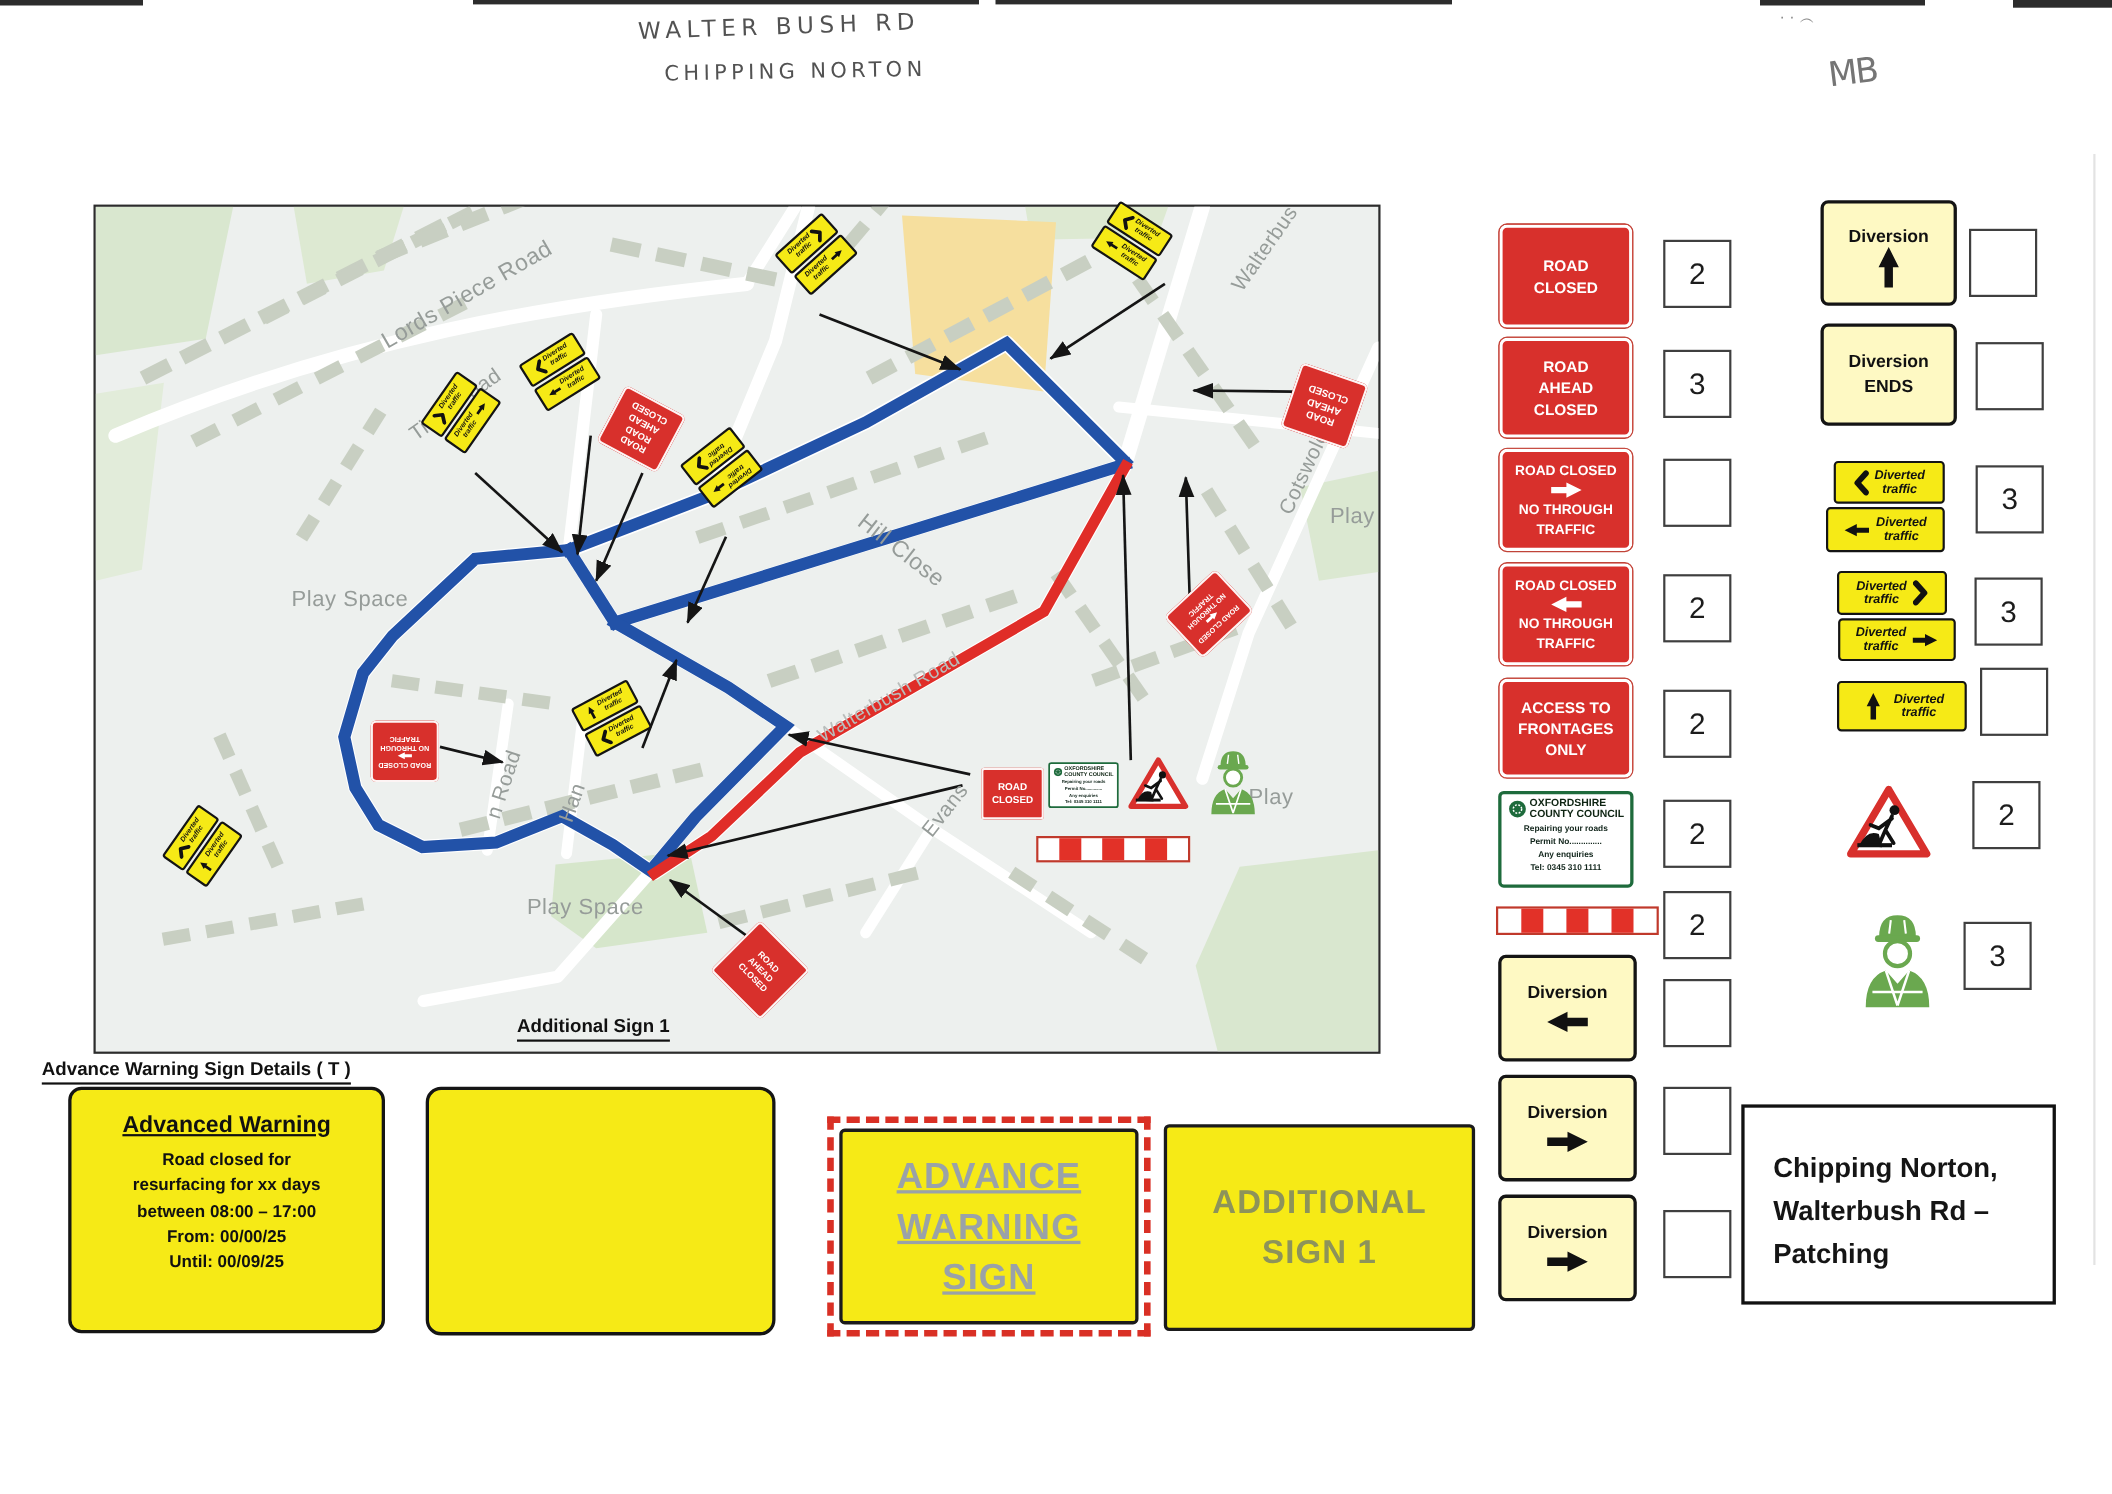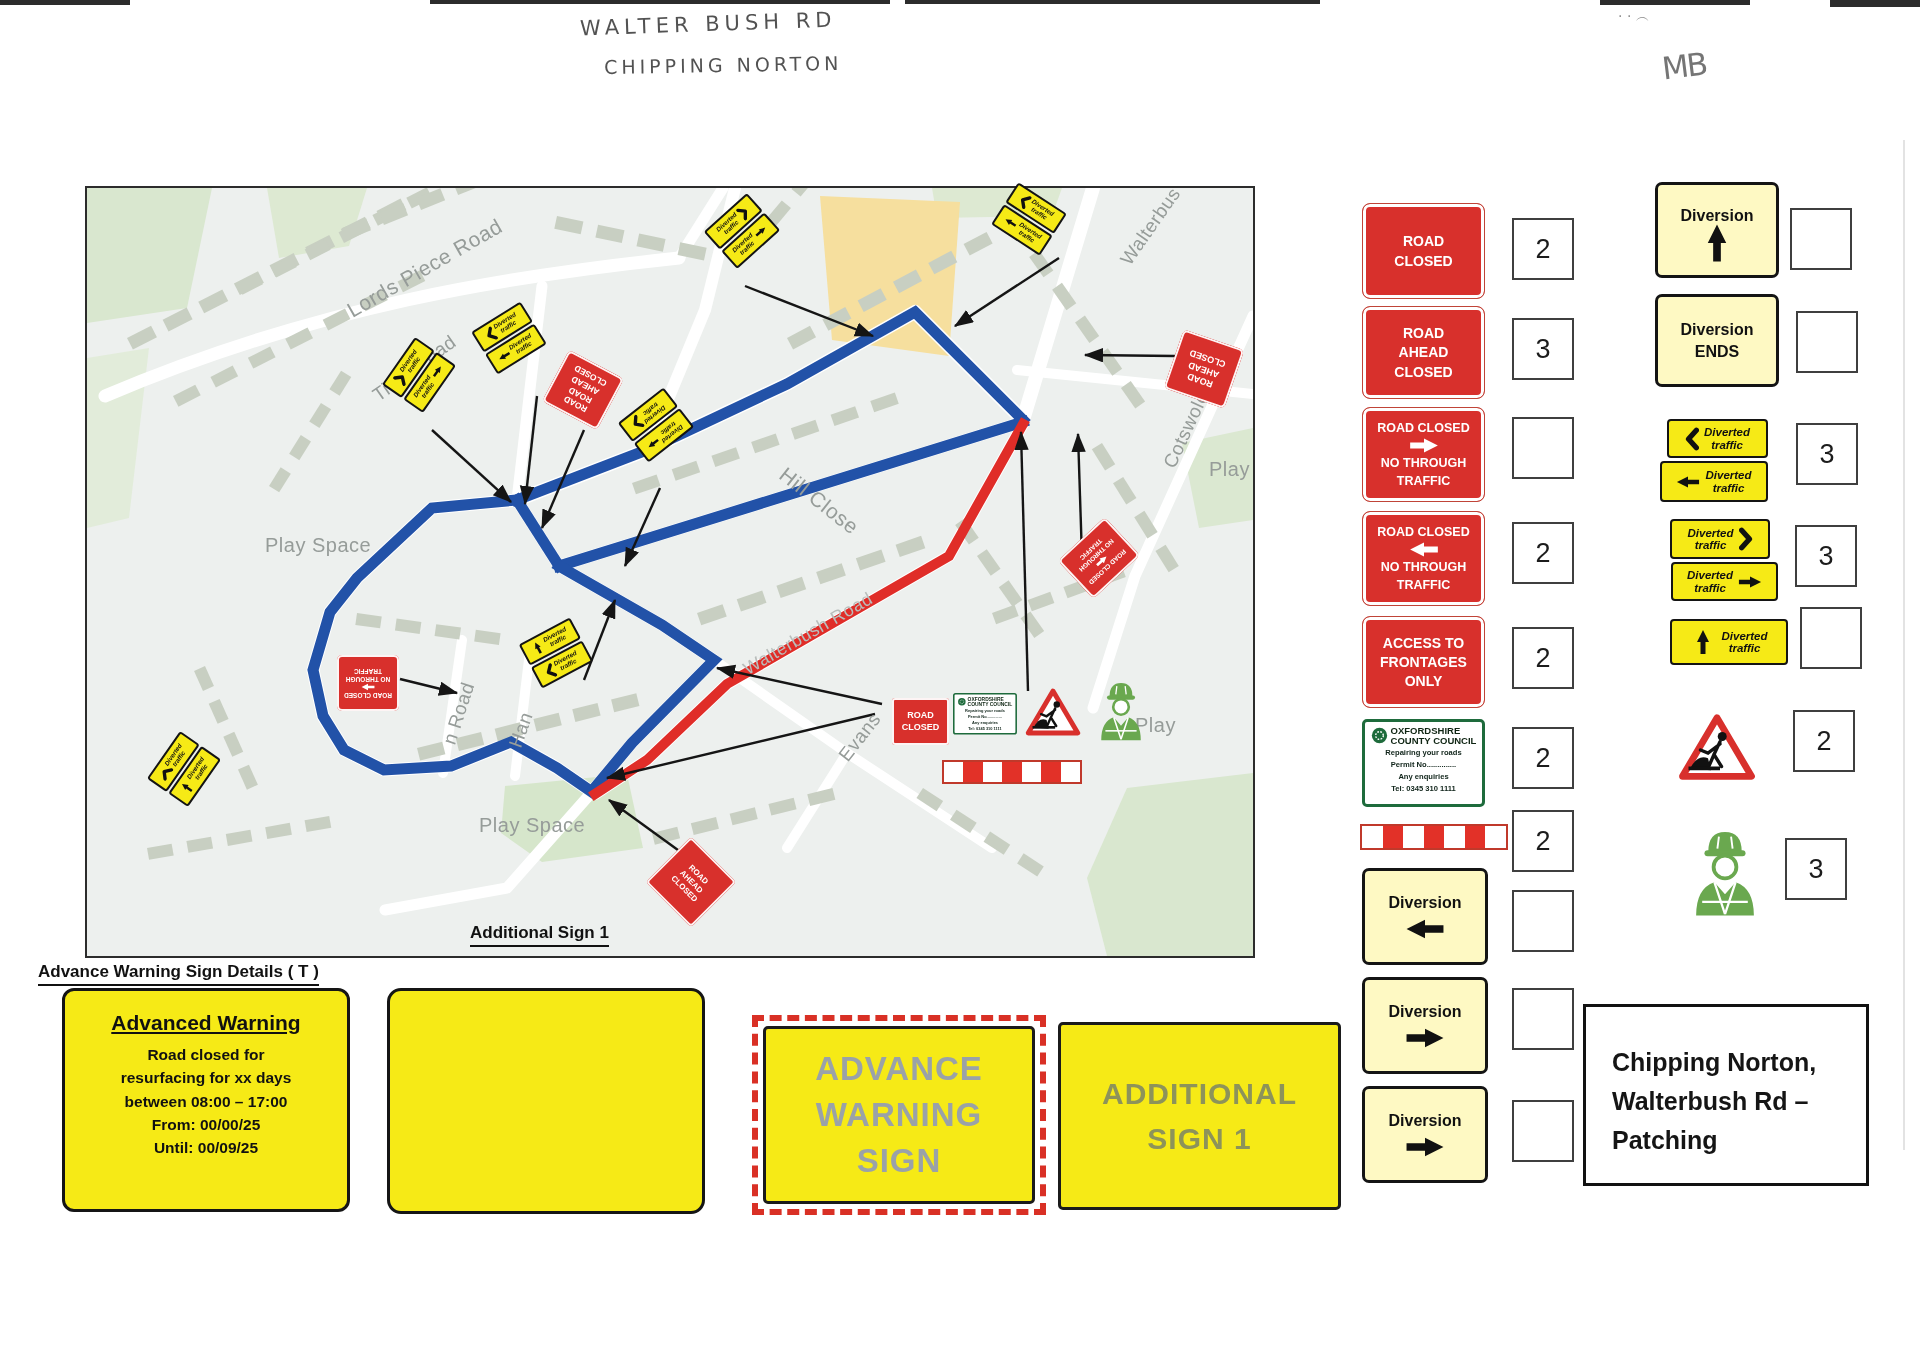--- a/index.html
+++ b/index.html
@@ -73,21 +73,21 @@
 
   
   .uhead{position:absolute;font-weight:bold;font-size:17px;color:#111;border-bottom:2px solid #111;padding-bottom:2px;white-space:nowrap;}
   .bigyellow{position:absolute;background:#f6ea16;border:3px solid #151515;border-radius:12px;box-sizing:border-box;}
   #advsign{display:flex;flex-direction:column;align-items:center;padding-top:20px;color:#111;}
   #advsign .t{font-weight:bold;font-size:21px;text-decoration:underline;margin-bottom:8px;}
   #advsign .l{font-weight:bold;font-size:15.5px;line-height:1.5;}
   .dashwrap{position:absolute;border:6px dashed #d93025;padding:5px;box-sizing:border-box;}
   .ph{width:100%;height:100%;background:#f6ea16;border:3px solid #1b1b1b;border-radius:5px;box-sizing:border-box;
       display:flex;flex-direction:column;align-items:center;justify-content:center;}
-  .phtext{color:#9aa2a8;font-weight:bold;font-size:33px;line-height:1.4;letter-spacing:1px;text-align:center;}
+  .phtext{color:#9aa2a8;font-weight:bold;font-size:33px;line-height:1.4;letter-spacing:1px;text-align:center;text-decoration:underline;}
   .phtext2{color:#8d935a;font-weight:bold;font-size:30px;line-height:1.5;letter-spacing:1px;text-align:center;}
   .locbox{position:absolute;border:3px solid #111;background:#fff;font-weight:bold;font-size:25px;line-height:1.55;
           color:#151515;padding:36px 0 0 26px;box-sizing:border-box;}
 </style>
 </head>
 <body>
 
 <div id="canvas">
 
   <div class="strip" style="left:0;width:130px;height:5px;"></div>

